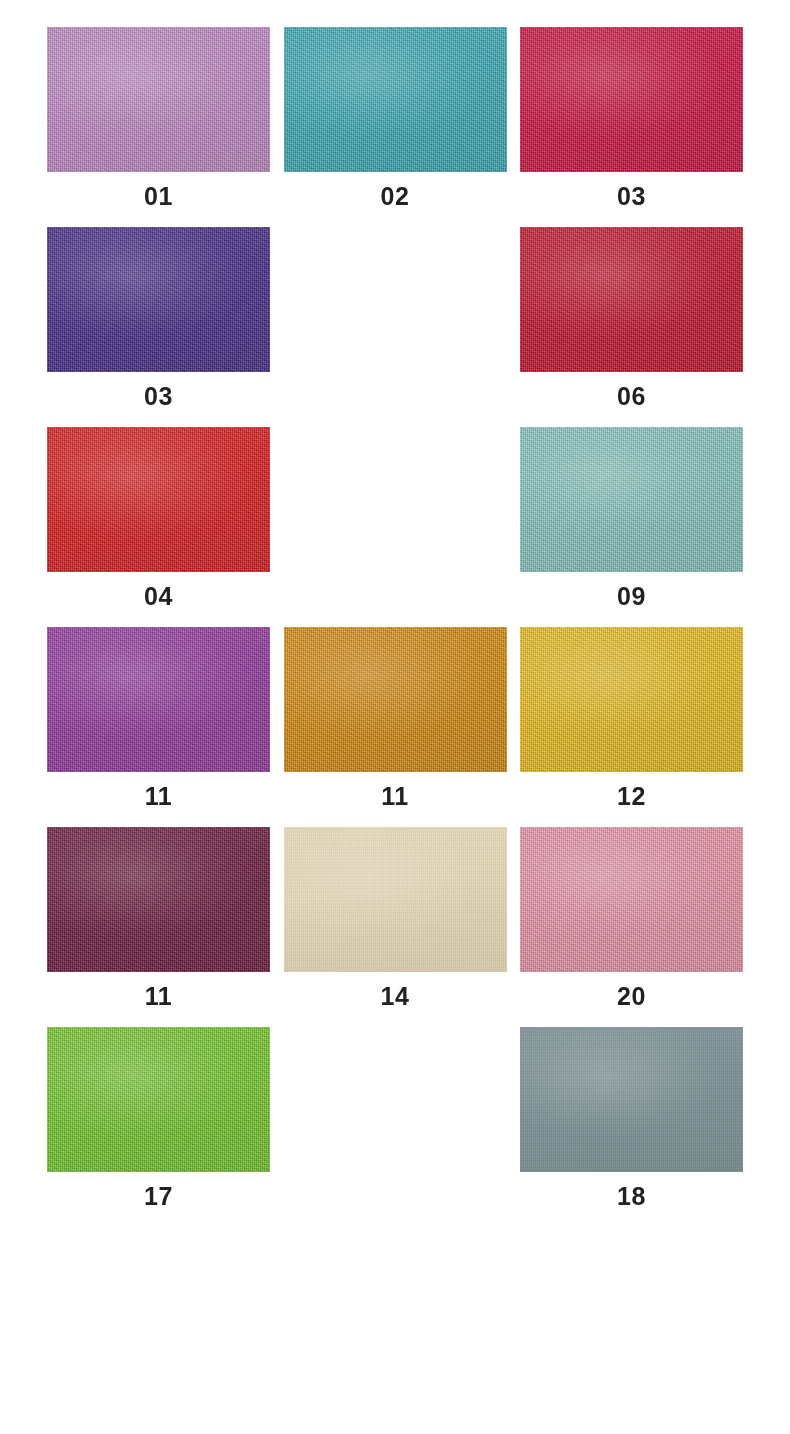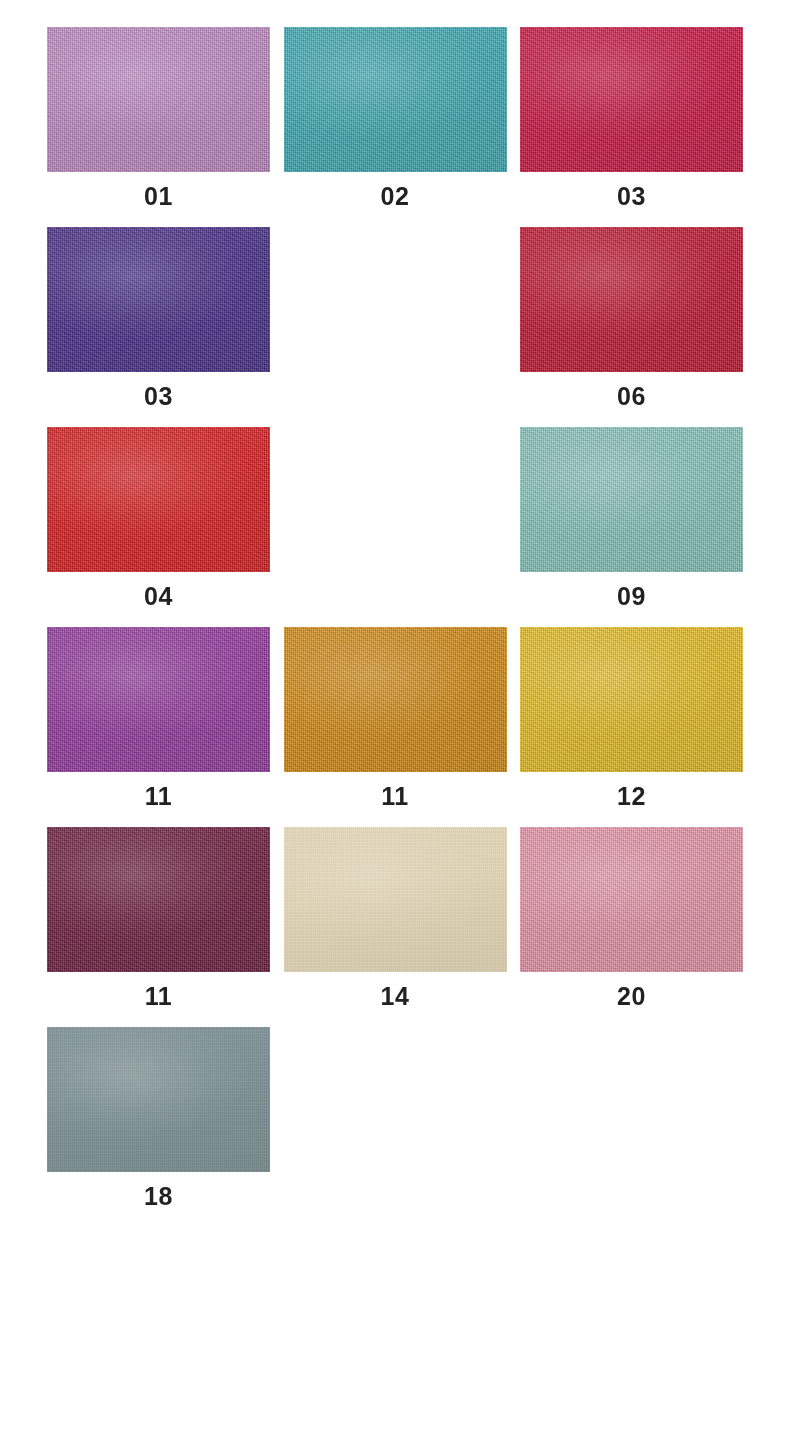--- a/index.html
+++ b/index.html
@@ -168,17 +168,21 @@
         <div class="swatch-chip flat" style="background-color: rgb(228, 215, 184);"></div>
         <div class="swatch-label">14</div>
       </div>
       <div class="swatch-cell">
         <div class="swatch-chip" style="background-color: rgb(232, 147, 168);"></div>
         <div class="swatch-label">20</div>
       </div>
     </div>
     <div class="swatch-row">
       <div class="swatch-cell">
+        <div class="swatch-chip" style="background-color: rgb(116, 198, 44);"></div>
+        <div class="swatch-label">17</div>
+      </div>
+      <div class="swatch-cell">
         <div class="swatch-chip flat" style="background-color: rgb(127, 146, 150);"></div>
         <div class="swatch-label">18</div>
       </div>
     </div>
   </div>
 
 </body></html>

